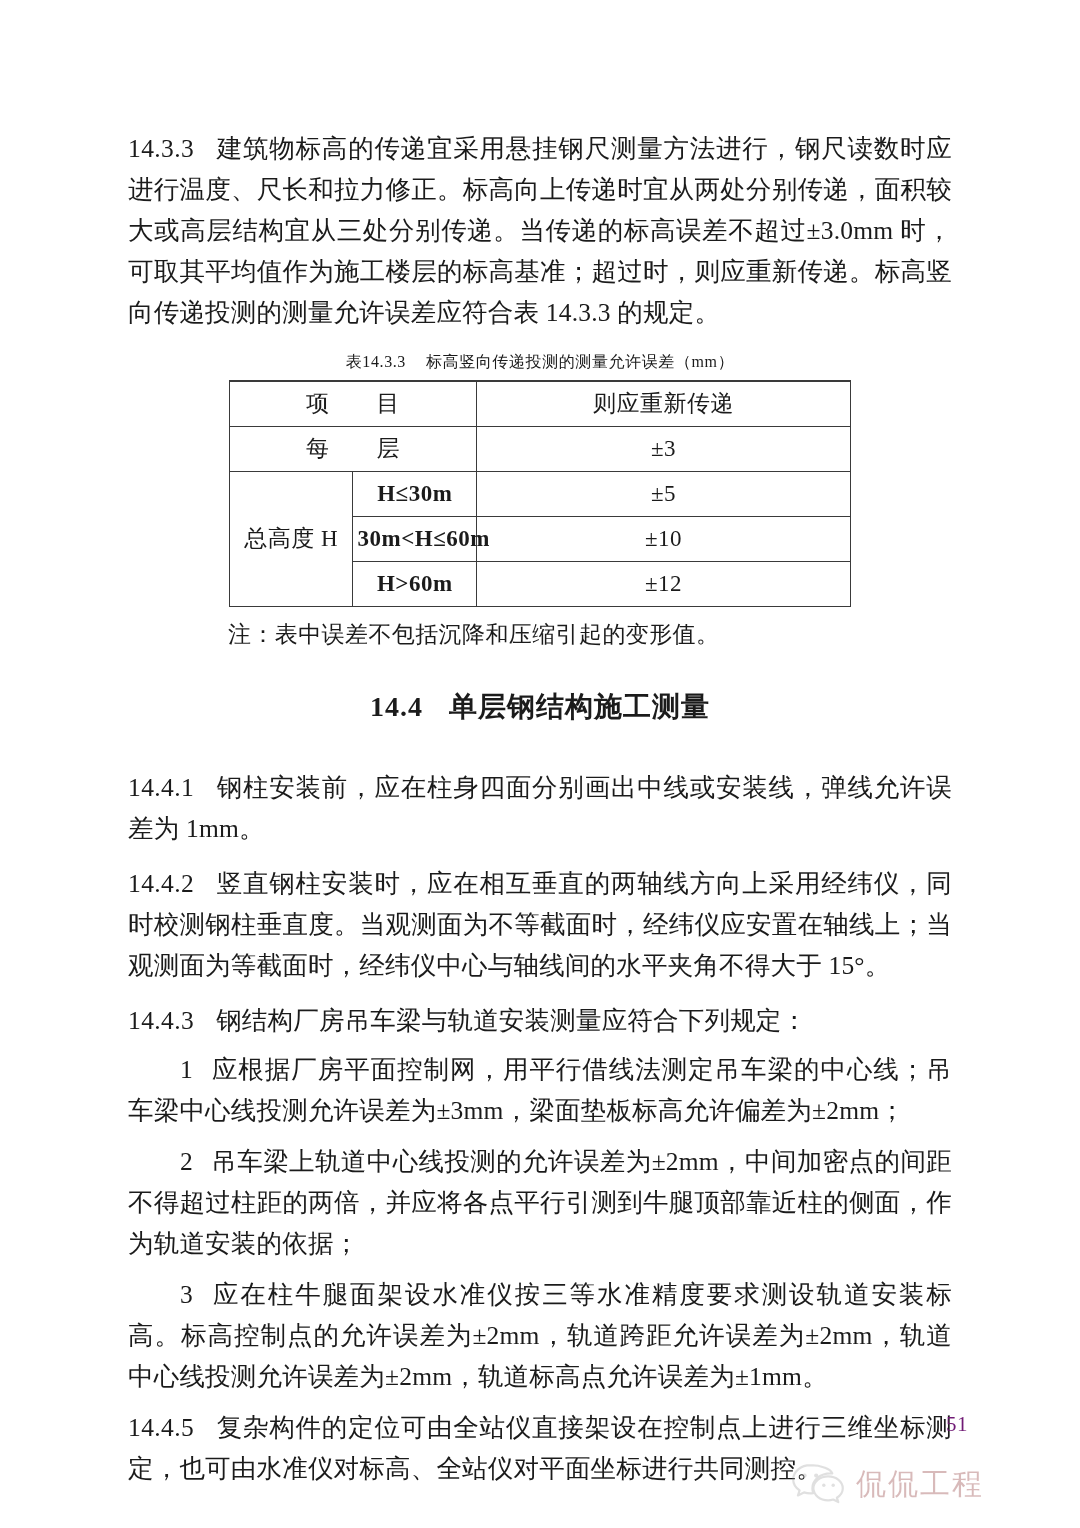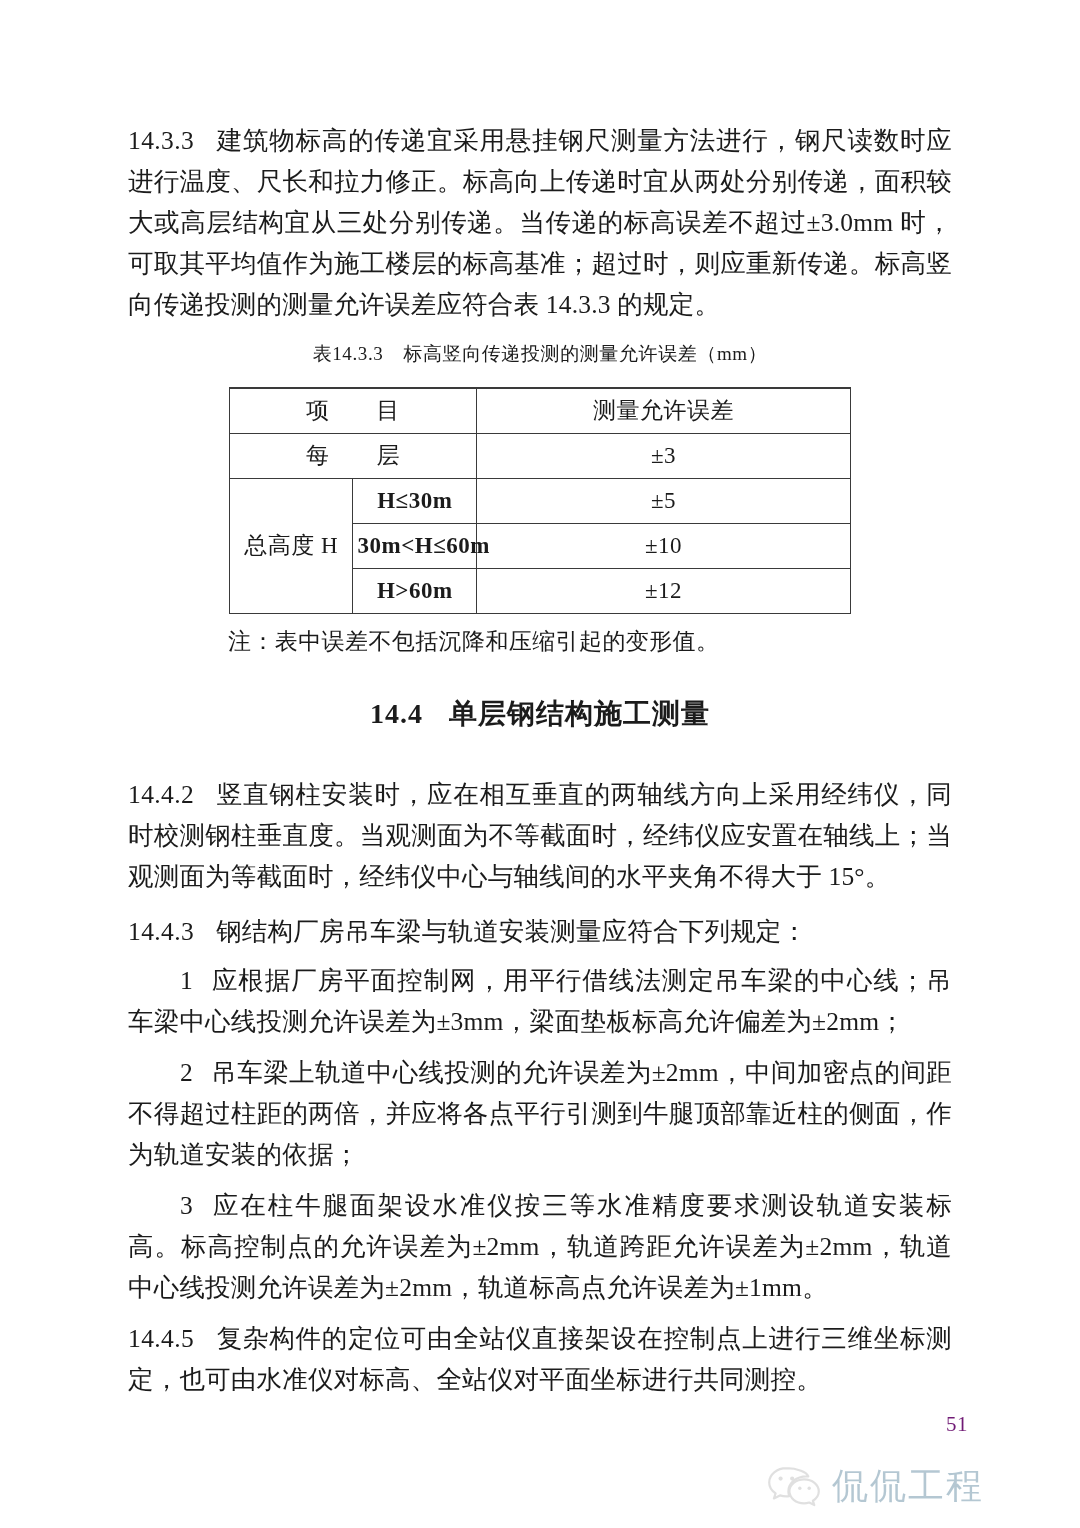--- a/index.html
+++ b/index.html
@@ -25,21 +25,21 @@
     box-sizing: border-box;
     padding: 120px 128px 0 128px;
   }
 
   .content {
     width: 824px;
   }
 
   
   p.para {
-    margin: 0 0 14px 0;
+    margin: 8px 0 14px 0;
     font-size: 25.5px;
     line-height: 41px;
     text-align: justify;
     text-justify: inter-ideograph;
     letter-spacing: 0.2px;
   }
   p.para .num {
     font-family: "Liberation Serif", serif;
     letter-spacing: 0.4px;
   }
@@ -55,23 +55,23 @@
   p.item {
     text-indent: 52px;
     margin: 0 0 10px 0;
   }
   p.item .gap {
     width: 18px;
   }
 
   
   .table-caption {
-    font-size: 19px;
+    font-size: 16px;
     text-align: center;
-    margin: 14px 0 18px 0;
+    margin: 14px 0 3px 0;
     letter-spacing: 0.6px;
     line-height: 30px;
   }
   .table-caption .cap-gap {
     display: inline-block;
     width: 20px;
   }
 
   
   .tbl-wrap {
@@ -134,22 +134,22 @@
     position: absolute;
     right: 96px;
     top: 1462px;
     display: flex;
     align-items: center;
     gap: 10px;
     opacity: 0.30;
     pointer-events: none;
   }
   .watermark .wm-text {
-    font-size: 36px;
-    color: #0c4a6e;
+    font-size: 30px;
+    color: #7f1d1d;
     letter-spacing: 2px;
     font-family: Liberation Serif, serif;
   }
   .wechat-logo {
     display: block;
   }
 </style>
 </head>
 <body>
 
@@ -158,21 +158,21 @@
 
     <p class="para"><span class="num">14.3.3</span><span class="gap"></span><span>建筑物标高的传递宜采用悬挂钢尺测量方法进行，钢尺读数时应进行温度、尺长和拉力修正。标高向上传递时宜从两处分别传递，面积较大或高层结构宜从三处分别传递。当传递的标高误差不超过±3.0mm 时，可取其平均值作为施工楼层的标高基准；超过时，则应重新传递。标高竖向传递投测的测量允许误差应符合表 14.3.3 的规定。</span></p>
 
     <div class="table-caption"><span>表14.3.3</span><span class="cap-gap"></span><span>标高竖向传递投测的测量允许误差（mm）</span></div>
 
     <div class="tbl-wrap">
       <table class="spec">
         <tbody>
           <tr>
             <td class="c1 thick-top" colspan="2">项　　目</td>
-            <td class="c3 thick-top">测量允许误差</td>
+            <td class="c3 thick-top">则应重新传递</td>
           </tr>
           <tr>
             <td class="c1" colspan="2">每　　层</td>
             <td class="c3">±3</td>
           </tr>
           <tr>
             <td class="c1" rowspan="3">总高度 H</td>
             <td class="c2">H≤30m</td>
             <td class="c3">±5</td>
           </tr>
@@ -185,20 +185,21 @@
             <td class="c3">±12</td>
           </tr>
         </tbody>
       </table>
     </div>
 
     <div class="tbl-note">注：表中误差不包括沉降和压缩引起的变形值。</div>
 
     <h2 class="section"><span>14.4</span><span class="hgap"></span><span>单层钢结构施工测量</span></h2>
 
+    <p class="para"><span class="num">14.4.1</span><span class="gap"></span><span>钢柱安装前，应在柱身四面分别画出中线或安装线，弹线允许误差为 1mm。</span></p>
 
     <p class="para"><span class="num">14.4.2</span><span class="gap"></span><span>竖直钢柱安装时，应在相互垂直的两轴线方向上采用经纬仪，同时校测钢柱垂直度。当观测面为不等截面时，经纬仪应安置在轴线上；当观测面为等截面时，经纬仪中心与轴线间的水平夹角不得大于 15°。</span></p>
 
     <p class="para tight"><span class="num">14.4.3</span><span class="gap"></span><span>钢结构厂房吊车梁与轨道安装测量应符合下列规定：</span></p>
 
     <p class="para item"><span class="num">1</span><span class="gap"></span><span>应根据厂房平面控制网，用平行借线法测定吊车梁的中心线；吊车梁中心线投测允许误差为±3mm，梁面垫板标高允许偏差为±2mm；</span></p>
 
     <p class="para item"><span class="num">2</span><span class="gap"></span><span>吊车梁上轨道中心线投测的允许误差为±2mm，中间加密点的间距不得超过柱距的两倍，并应将各点平行引测到牛腿顶部靠近柱的侧面，作为轨道安装的依据；</span></p>
 
     <p class="para item"><span class="num">3</span><span class="gap"></span><span>应在柱牛腿面架设水准仪按三等水准精度要求测设轨道安装标高。标高控制点的允许误差为±2mm，轨道跨距允许误差为±2mm，轨道中心线投测允许误差为±2mm，轨道标高点允许误差为±1mm。</span></p>

